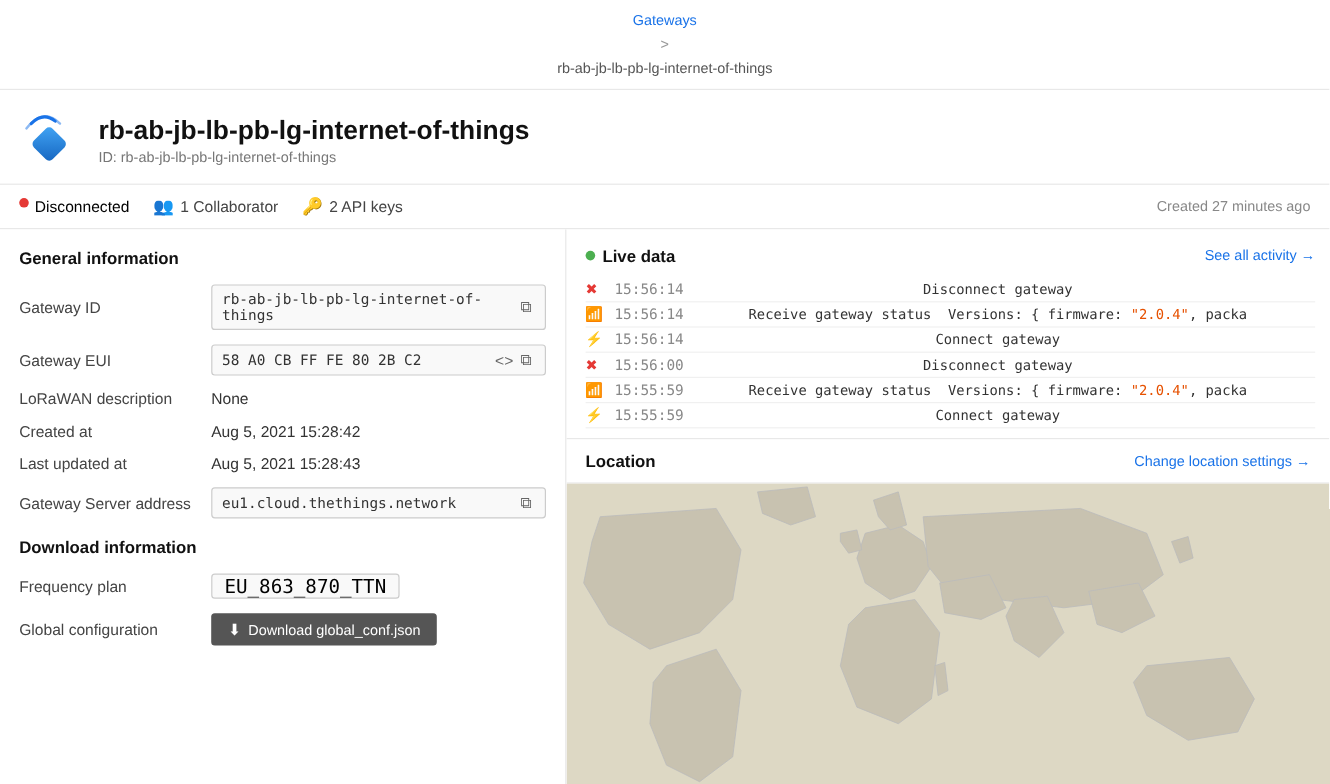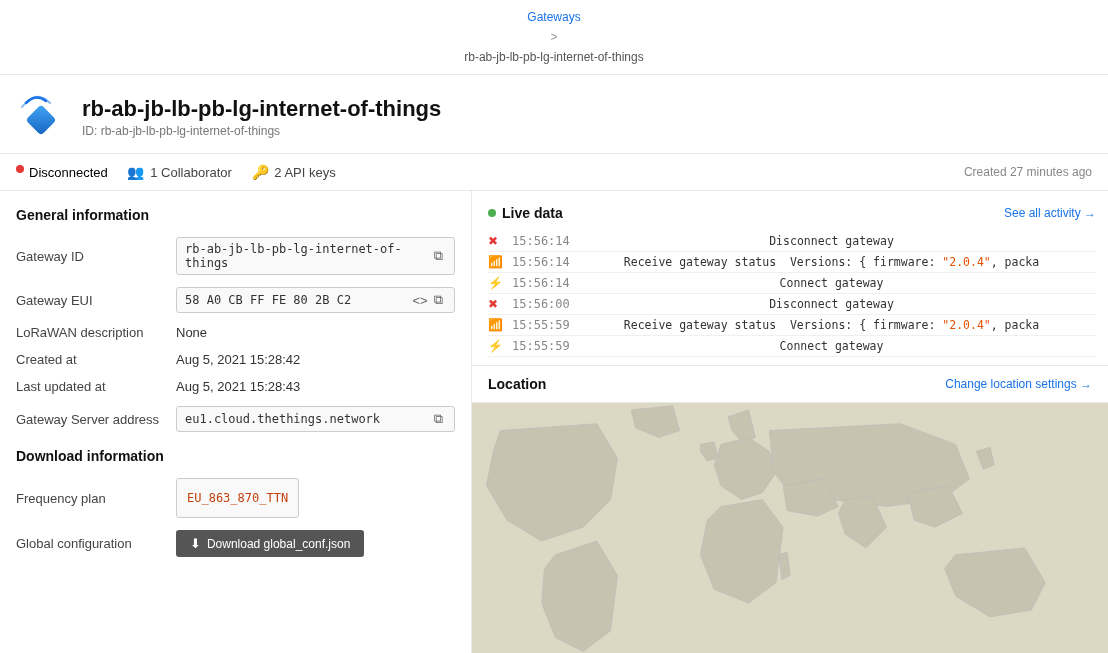--- a/index.html
+++ b/index.html
@@ -257,23 +257,23 @@
     .lorawan-section {
       margin-top: 16px;
     }
 
     .freq-input {
       display: inline-flex;
       align-items: center;
       border: 1px solid #ccc;
       border-radius: 3px;
       background: #f9f9f9;
-      padding: 12px 10px;
-      font-size: 12px;
-      color: #c2410c;
+      padding: 0 10px;
+      font-size: 16px;
+      color: #000000;
       font-family: monospace;
     }
 
     .download-btn {
       display: inline-flex;
       align-items: center;
       gap: 6px;
       background: #555;
       color: #fff;
       border: none;

